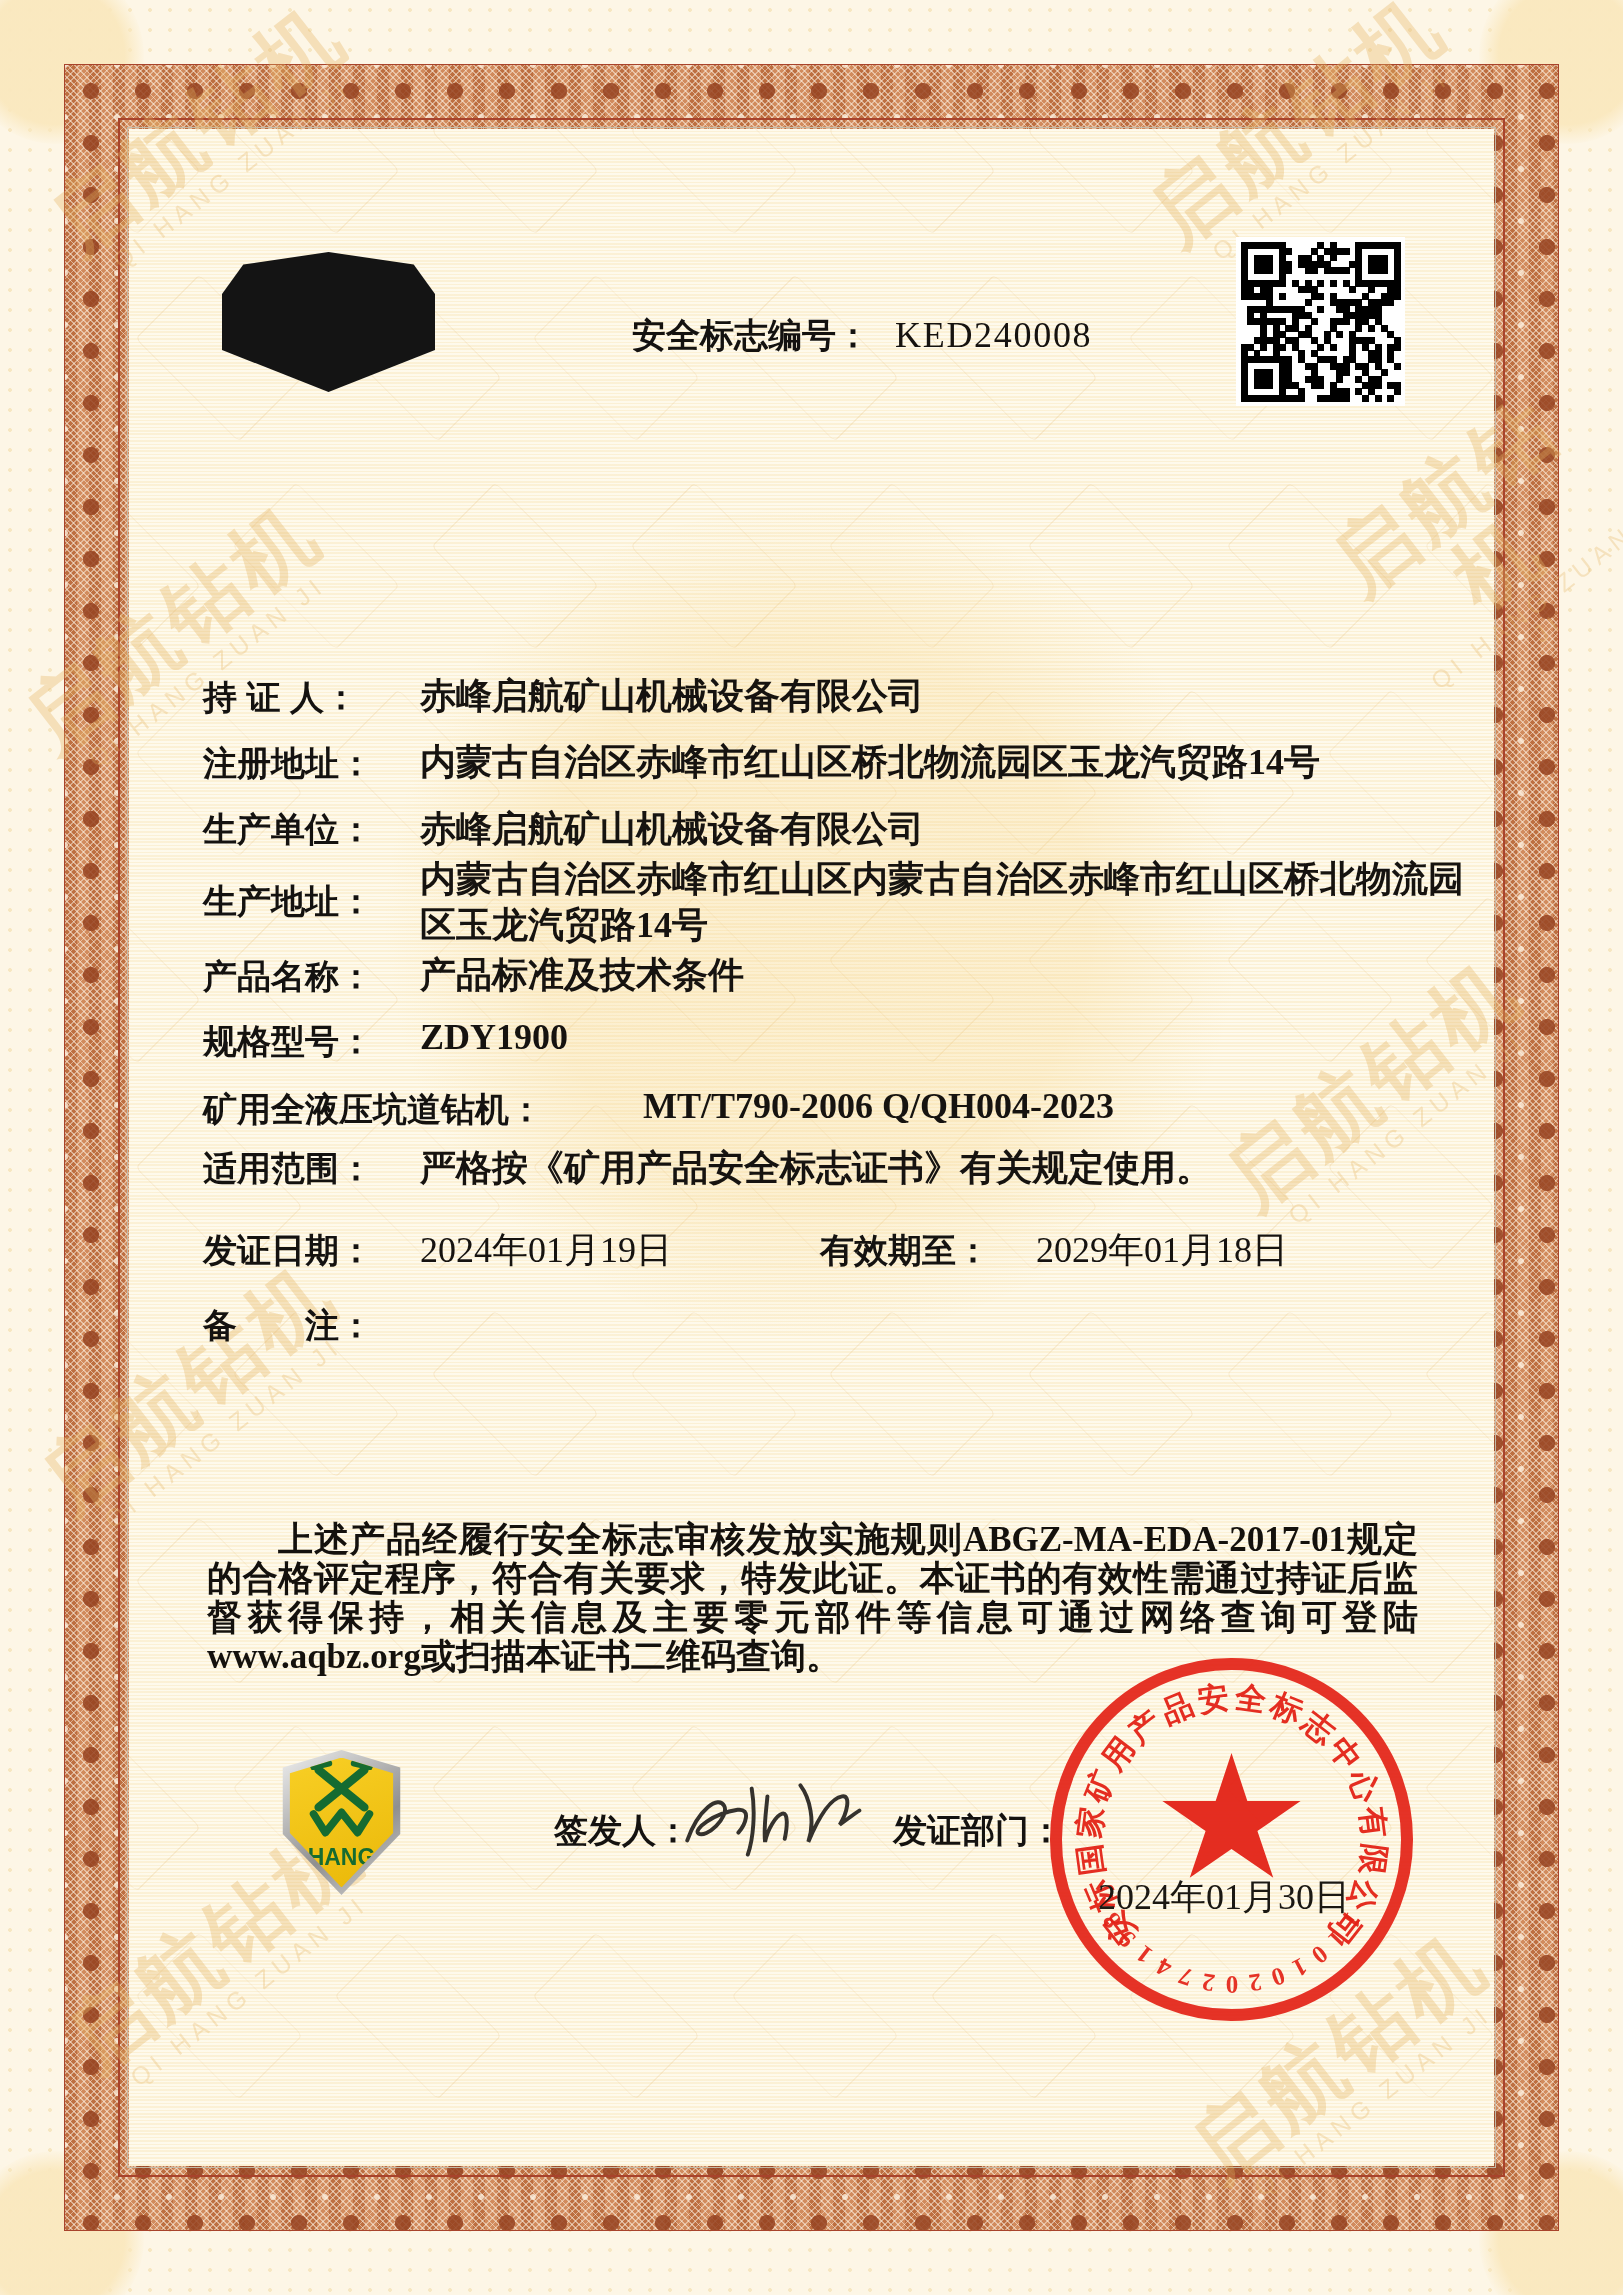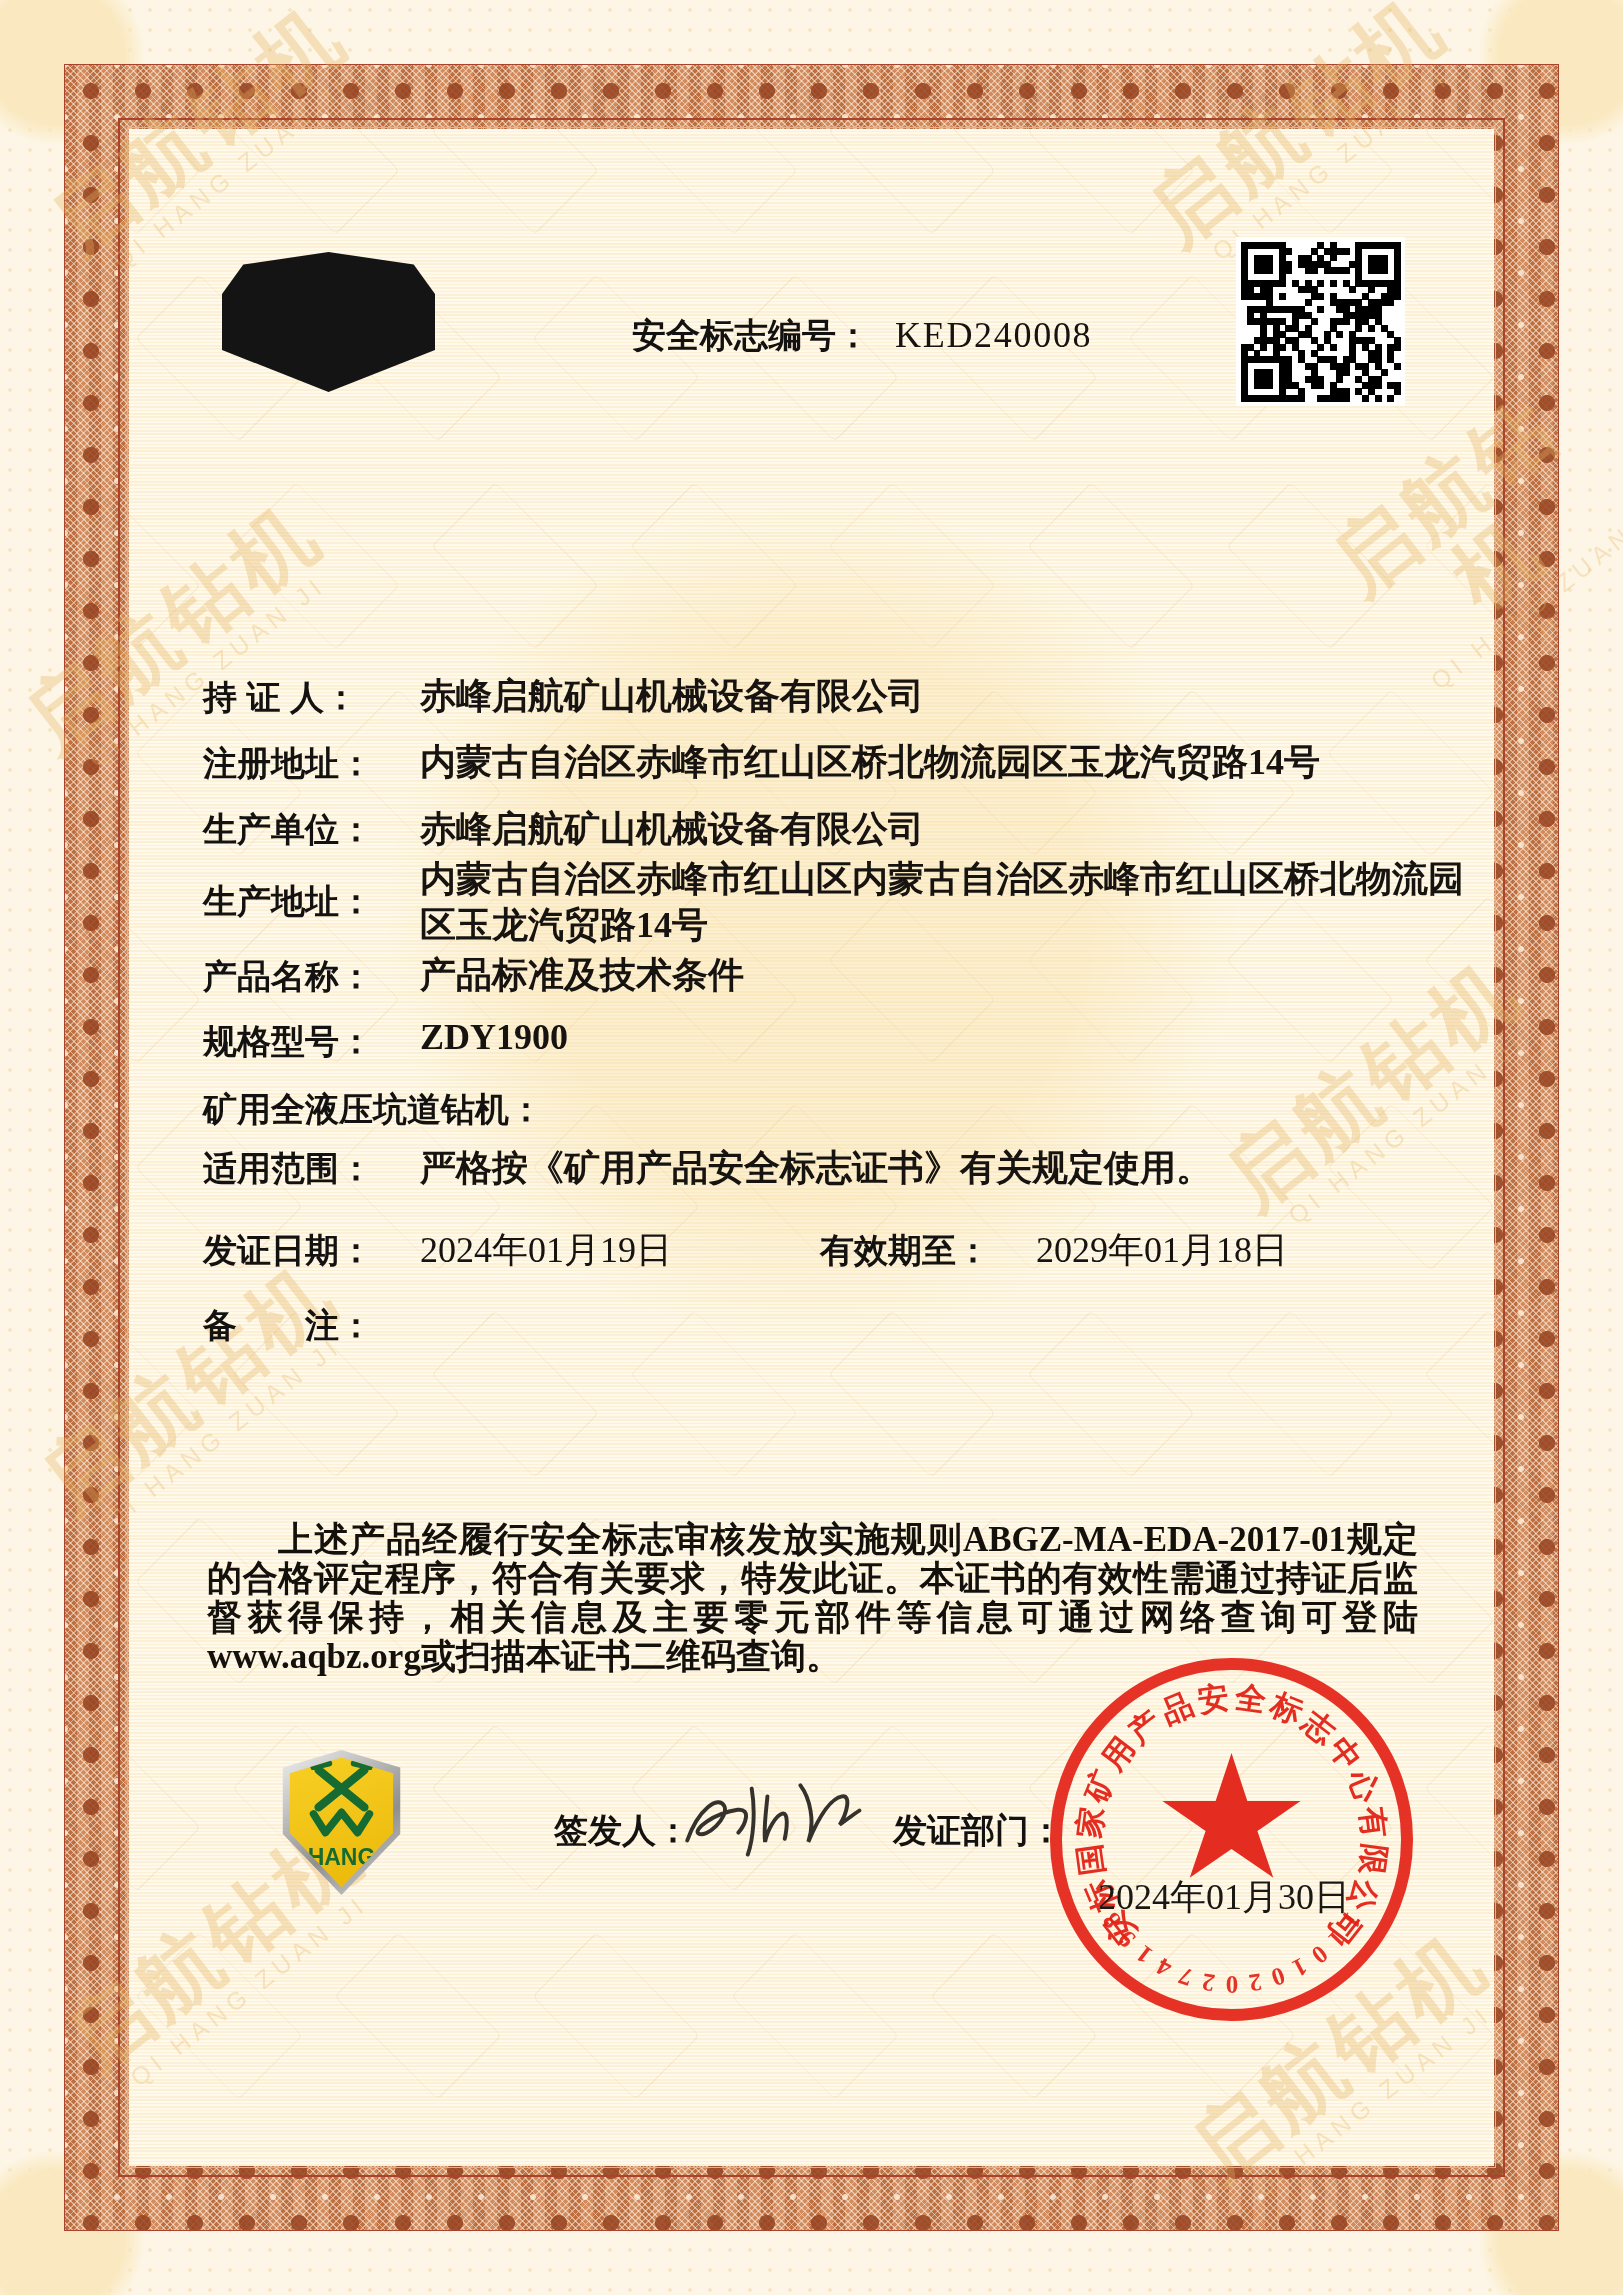--- a/index.html
+++ b/index.html
@@ -565,20 +565,21 @@
   <span class="abs label" style="left:203px;top:879px;">生产地址：</span>
   <span class="abs value wrap" style="left:420px;top:856px;">内蒙古自治区赤峰市红山区内蒙古自治区赤峰市红山区桥北物流园区玉龙汽贸路14号</span>
 
   <span class="abs label" style="left:203px;top:954px;">产品名称：</span>
   <span class="abs value" style="left:420px;top:951px;">产品标准及技术条件</span>
 
   <span class="abs label" style="left:203px;top:1019px;">规格型号：</span>
   <span class="abs value" style="left:420px;top:1016px;">ZDY1900</span>
 
   <span class="abs label" style="left:203px;top:1087px;">矿用全液压坑道钻机：</span>
+  <span class="abs value" style="left:643px;top:1085px;">MT/T790-2006 Q/QH004-2023</span>
 
   <span class="abs label" style="left:203px;top:1146px;">适用范围：</span>
   <span class="abs value" style="left:420px;top:1144px;">严格按《矿用产品安全标志证书》有关规定使用。</span>
 
   <span class="abs label" style="left:203px;top:1228px;">发证日期：</span>
   <span class="abs value" style="left:420px;top:1226px;font-weight:normal;">2024年01月19日</span>
   <span class="abs label" style="left:820px;top:1228px;">有效期至：</span>
   <span class="abs value" style="left:1036px;top:1226px;font-weight:normal;">2029年01月18日</span>
 
   <span class="abs label" style="left:203px;top:1303px;">备　　注：</span>

